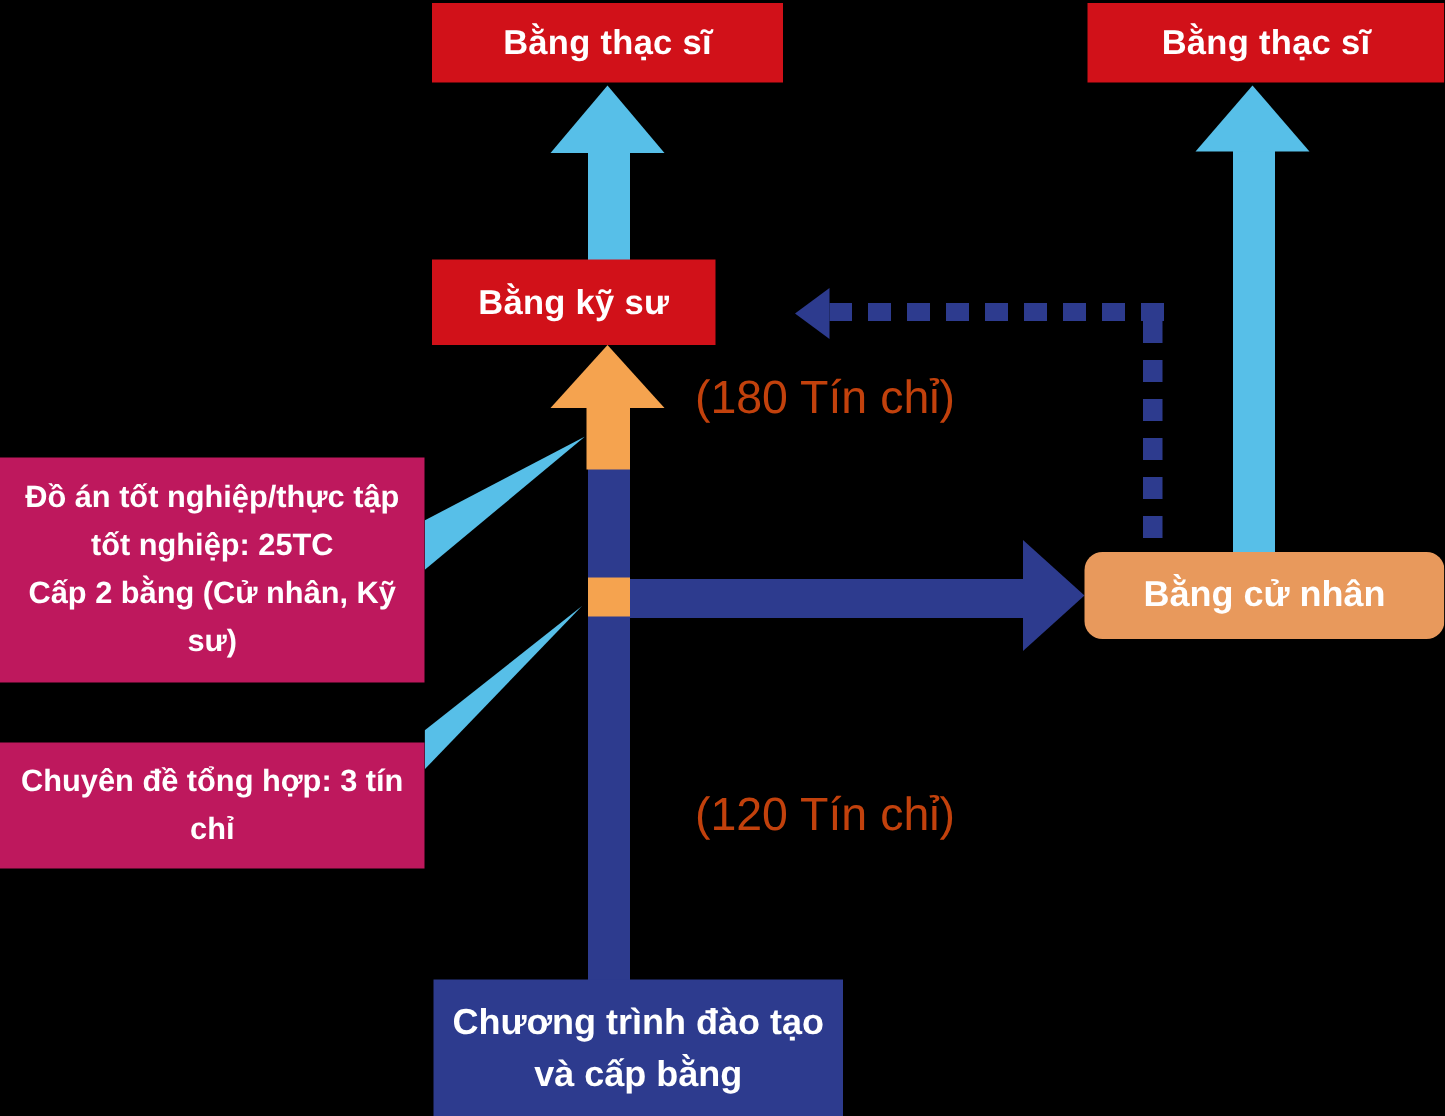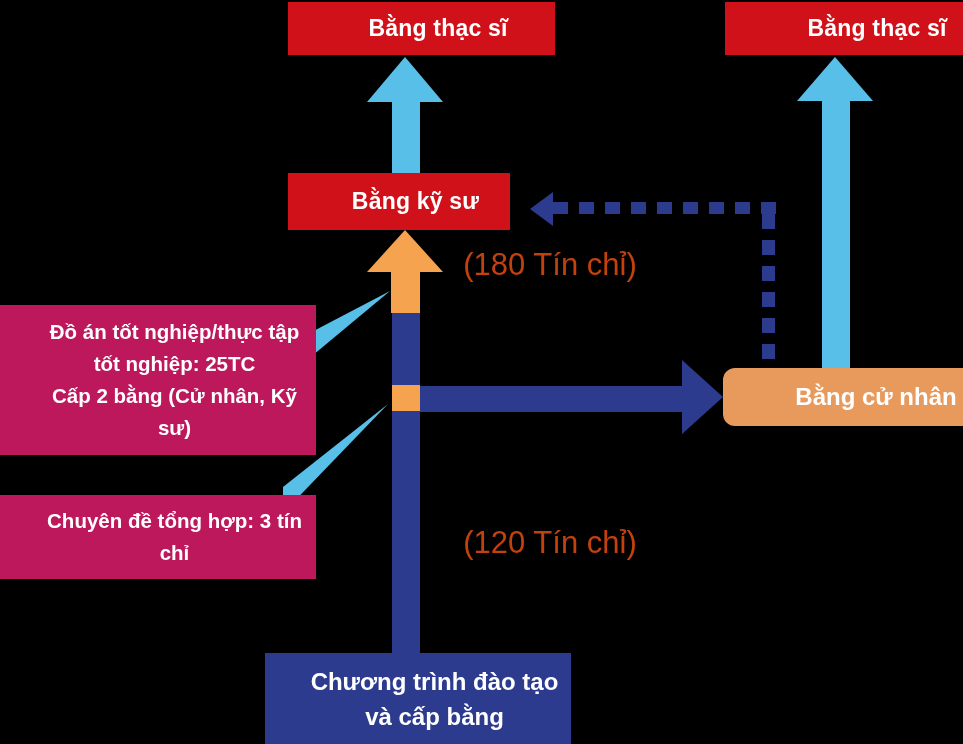--- a/index.html
+++ b/index.html
@@ -2,23 +2,23 @@
 <html><head>
 <meta charset="utf-8">
 <style>
   html,body{margin:0;padding:0;background:#000;}
   #canvas{
     position:relative;width:963px;height:744px;background:#000;
     overflow:hidden;font-family:"Liberation Sans","DejaVu Sans",sans-serif;
   }
   .abs{position:absolute;}
   .box{display:flex;flex-direction:column;align-items:center;justify-content:center;
-       text-align:center;color:#fff;font-weight:bold;padding-left:33px;}
+       text-align:center;color:#fff;font-weight:bold;}
   .box-red{background:#d11119;}
-  .box-navy{background:#2d3b8e;}
+  .box-navy{background:#2d3b8e;margin-left:24px;}
   .box-orange{background:#e8995c;}
   .box-lblue{background:#be185d;}
   .lbl-lg{font-size:23px;letter-spacing:.2px;}
   .callout{font-weight:bold;font-size:20.5px;line-height:32px;}
   .credits{color:#c2410c;font-size:31px;font-weight:normal;white-space:nowrap;}
   
   .shaft{position:absolute;}
   .navy{background:#2d3b8e;}
   .lblue{background:#57bfe8;}
   .orange{background:#f5a34f;}

